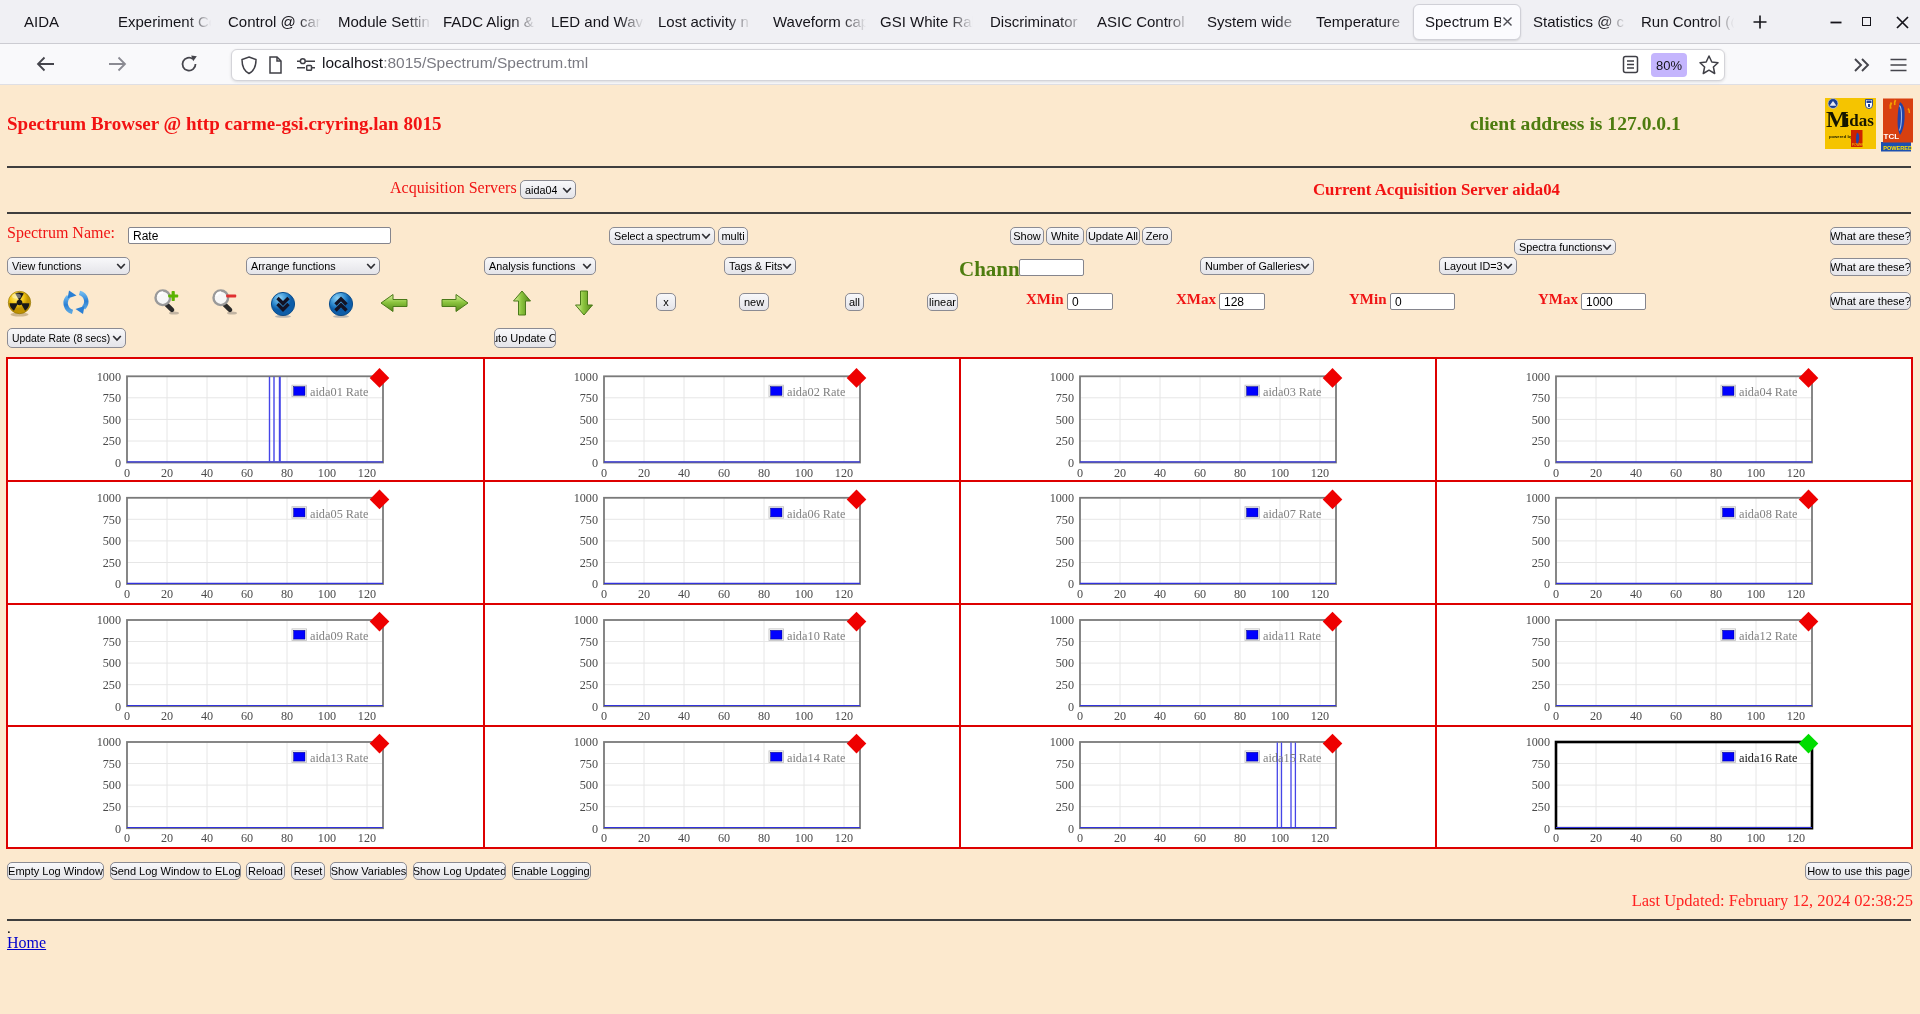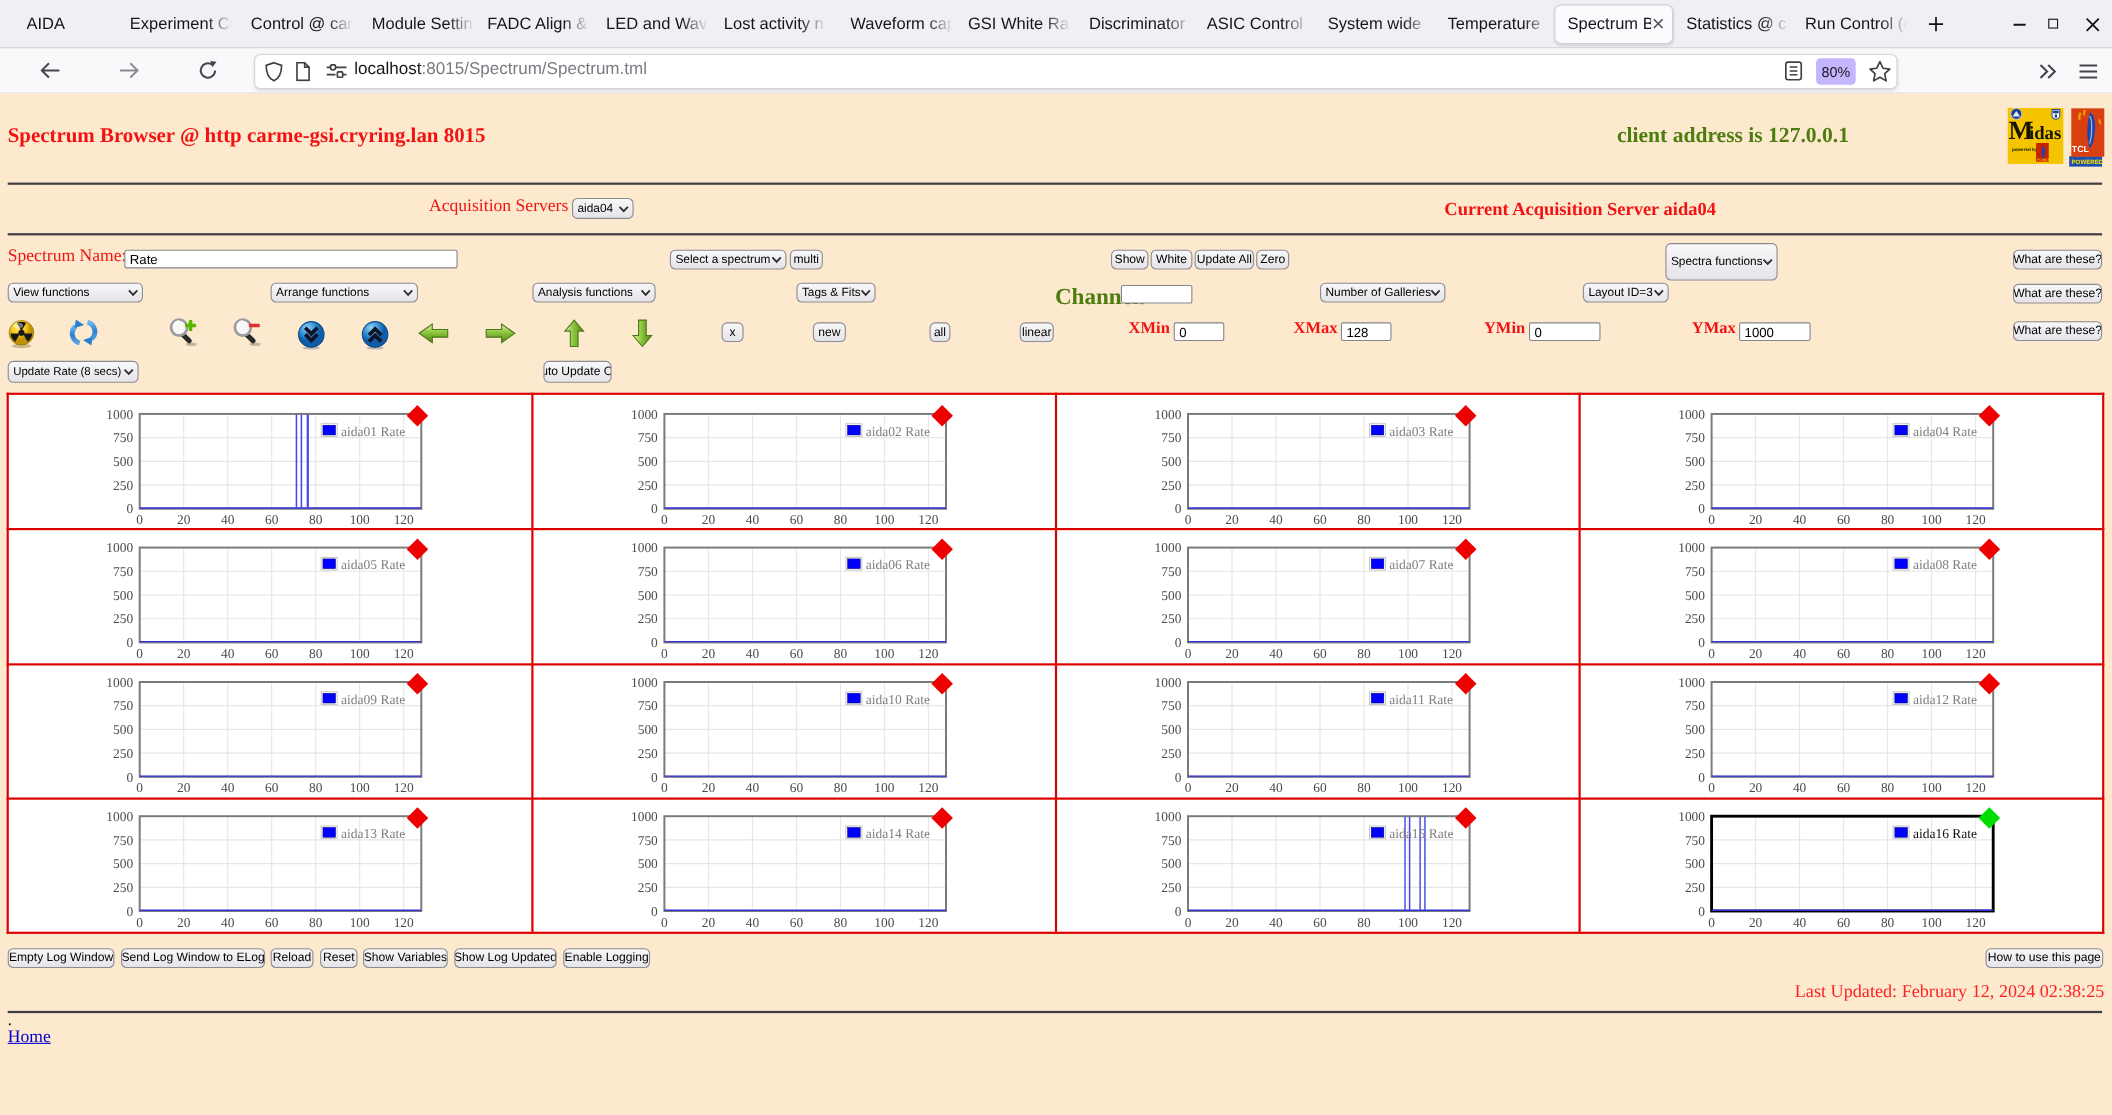--- a/index.html
+++ b/index.html
@@ -128,33 +128,33 @@
 <div class="abs serif" style="left:390px;top:179px;font-size:16px;color:#f01414">Acquisition Servers</div>
 <div class="sel" style="left:520px;top:180px;width:56px;height:19px;font-size:10.8px">
     <span style="overflow:hidden;margin-right:10px">aida04</span>
     <svg width="10" height="7" viewBox="0 0 10 7" style="position:absolute;right:3px;top:50%;margin-top:-3px">
       <path d="M1.2 1 L5 5 L8.8 1" stroke="#2e2e33" stroke-width="1.7" fill="none"></path>
     </svg>
   </div>
 <div class="abs serif" style="left:1313px;top:180px;font-size:16.8px;font-weight:bold;color:#f21212">Current Acquisition Server aida04</div>
 <div class="hrd" style="top:212px"></div>
 <div class="abs serif" style="left:7px;top:224px;font-size:16px;color:#f01414">Spectrum Name:</div>
-<div class="inp" style="left:113px;top:227px;width:303px;height:17px">Rate</div>
+<div class="inp" style="left:128px;top:227px;width:263px;height:17px">Rate</div>
 <div class="sel" style="left:609px;top:227px;width:106px;height:18px;font-size:10.8px">
     <span style="overflow:hidden;margin-right:10px">Select a spectrum</span>
     <svg width="10" height="7" viewBox="0 0 10 7" style="position:absolute;right:3px;top:50%;margin-top:-3px">
       <path d="M1.2 1 L5 5 L8.8 1" stroke="#2e2e33" stroke-width="1.7" fill="none"></path>
     </svg>
   </div>
 <div class="btn" style="left:718px;top:227px;width:30px;height:18px">multi</div>
 <div class="btn" style="left:1010px;top:227px;width:34px;height:18px">Show</div>
 <div class="btn" style="left:1046px;top:227px;width:38px;height:18px">White</div>
 <div class="btn" style="left:1086px;top:227px;width:54px;height:18px">Update All</div>
 <div class="btn" style="left:1142px;top:227px;width:30px;height:18px">Zero</div>
-<div class="sel" style="left:1514px;top:221px;width:102px;height:34px;font-size:10.8px">
+<div class="sel" style="left:1514px;top:239px;width:102px;height:16px;font-size:10.8px">
     <span style="overflow:hidden;margin-right:10px">Spectra functions</span>
     <svg width="10" height="7" viewBox="0 0 10 7" style="position:absolute;right:3px;top:50%;margin-top:-3px">
       <path d="M1.2 1 L5 5 L8.8 1" stroke="#2e2e33" stroke-width="1.7" fill="none"></path>
     </svg>
   </div>
 <div class="btn" style="left:1830px;top:227px;width:81px;height:18px">What are these?</div>
 <div class="sel" style="left:7px;top:257px;width:123px;height:18px;font-size:10.8px">
     <span style="overflow:hidden;margin-right:10px">View functions</span>
     <svg width="10" height="7" viewBox="0 0 10 7" style="position:absolute;right:3px;top:50%;margin-top:-3px">
       <path d="M1.2 1 L5 5 L8.8 1" stroke="#2e2e33" stroke-width="1.7" fill="none"></path>

